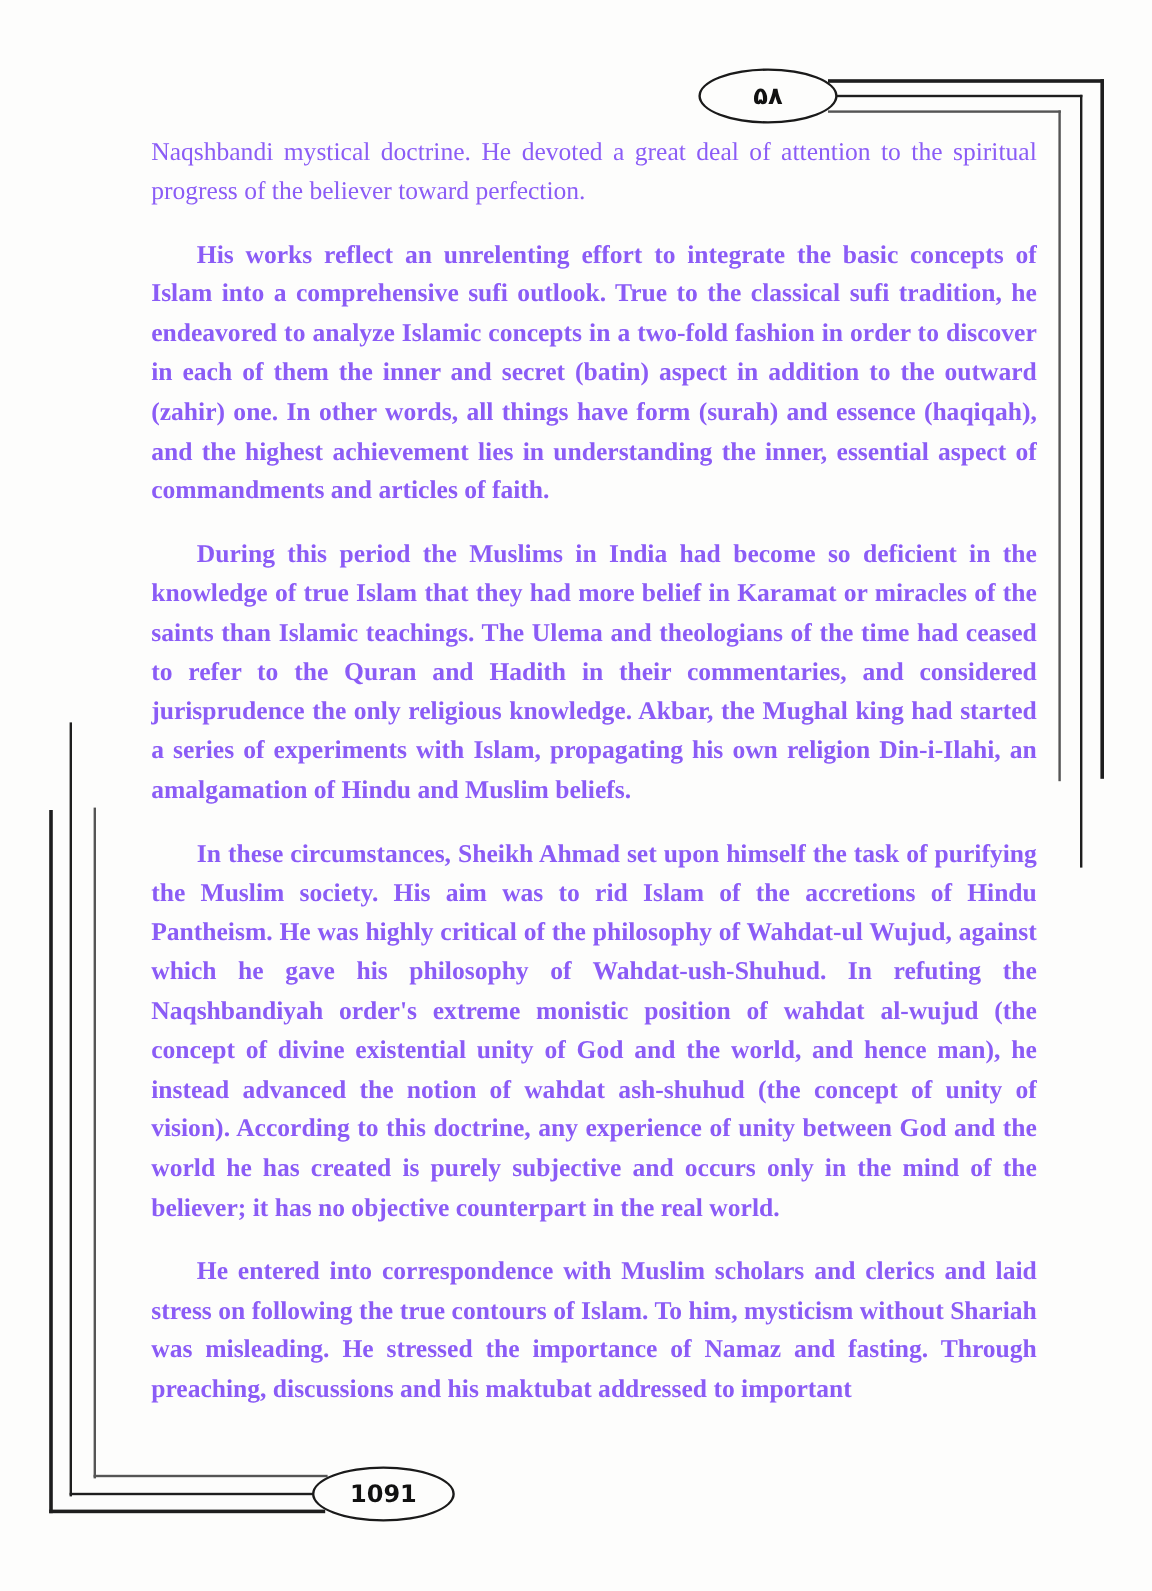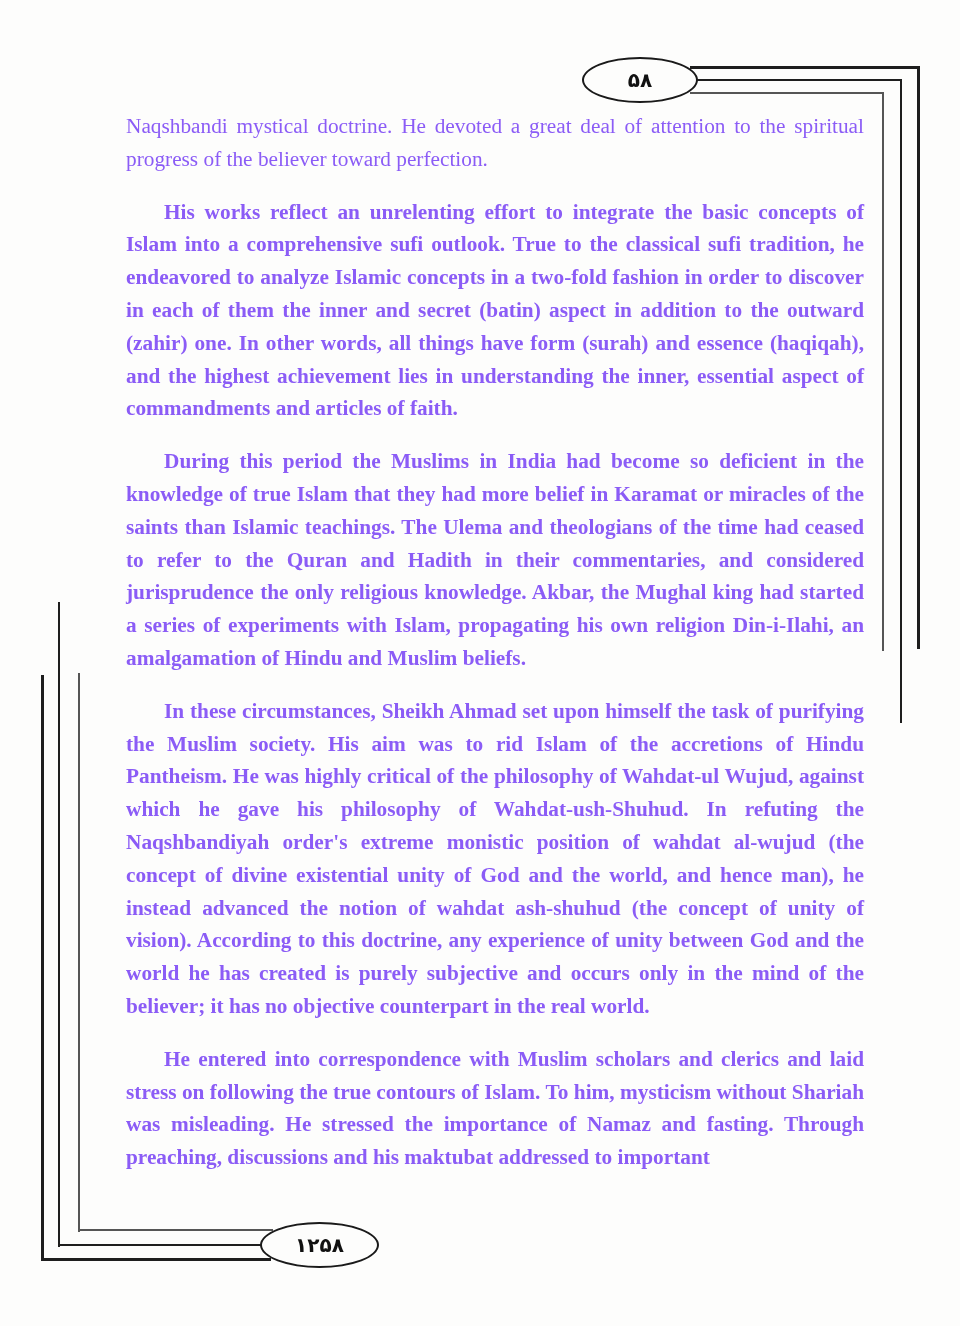--- a/index.html
+++ b/index.html
@@ -98,21 +98,21 @@
     <div class="frame-line" style="left:58px; top:1244px; width:205px; height:2px;"></div>
 
     <div class="frame-line" style="left:78px; top:673px; width:2px; height:559px; background:#555;"></div>
     <div class="frame-line" style="left:78px; top:1229px; width:195px; height:2px; background:#555;"></div>
   </div>
 
   <div class="oval oval-top">
     <span>۵۸</span>
   </div>
   <div class="oval oval-bottom">
-    <span>۱۲۵۸</span>
+    <span>1091</span>
   </div>
 
   <div class="text-block">
     <p class="para first">Naqshbandi mystical doctrine. He devoted a great deal of attention to the spiritual progress of the believer toward perfection.</p>
     <p class="para">His works reflect an unrelenting effort to integrate the basic concepts of Islam into a comprehensive sufi outlook. True to the classical sufi tradition, he endeavored to analyze Islamic concepts in a two-fold fashion in order to discover in each of them the inner and secret (batin) aspect in addition to the outward (zahir) one. In other words, all things have form (surah) and essence (haqiqah), and the highest achievement lies in understanding the inner, essential aspect of commandments and articles of faith.</p>
     <p class="para">During this period the Muslims in India had become so deficient in the knowledge of true Islam that they had more belief in Karamat or miracles of the saints than Islamic teachings. The Ulema and theologians of the time had ceased to refer to the Quran and Hadith in their commentaries, and considered jurisprudence the only religious knowledge. Akbar, the Mughal king had started a series of experiments with Islam, propagating his own religion Din-i-Ilahi, an amalgamation of Hindu and Muslim beliefs.</p>
     <p class="para">In these circumstances, Sheikh Ahmad set upon himself the task of purifying the Muslim society. His aim was to rid Islam of the accretions of Hindu Pantheism. He was highly critical of the philosophy of Wahdat-ul Wujud, against which he gave his philosophy of Wahdat-ush-Shuhud. In refuting the Naqshbandiyah order's extreme monistic position of wahdat al-wujud (the concept of divine existential unity of God and the world, and hence man), he instead advanced the notion of wahdat ash-shuhud (the concept of unity of vision). According to this doctrine, any experience of unity between God and the world he has created is purely subjective and occurs only in the mind of the believer; it has no objective counterpart in the real world.</p>
     <p class="para">He entered into correspondence with Muslim scholars and clerics and laid stress on following the true contours of Islam. To him, mysticism without Shariah was misleading. He stressed the importance of Namaz and fasting. Through preaching, discussions and his maktubat addressed to important</p>
   </div>
 

